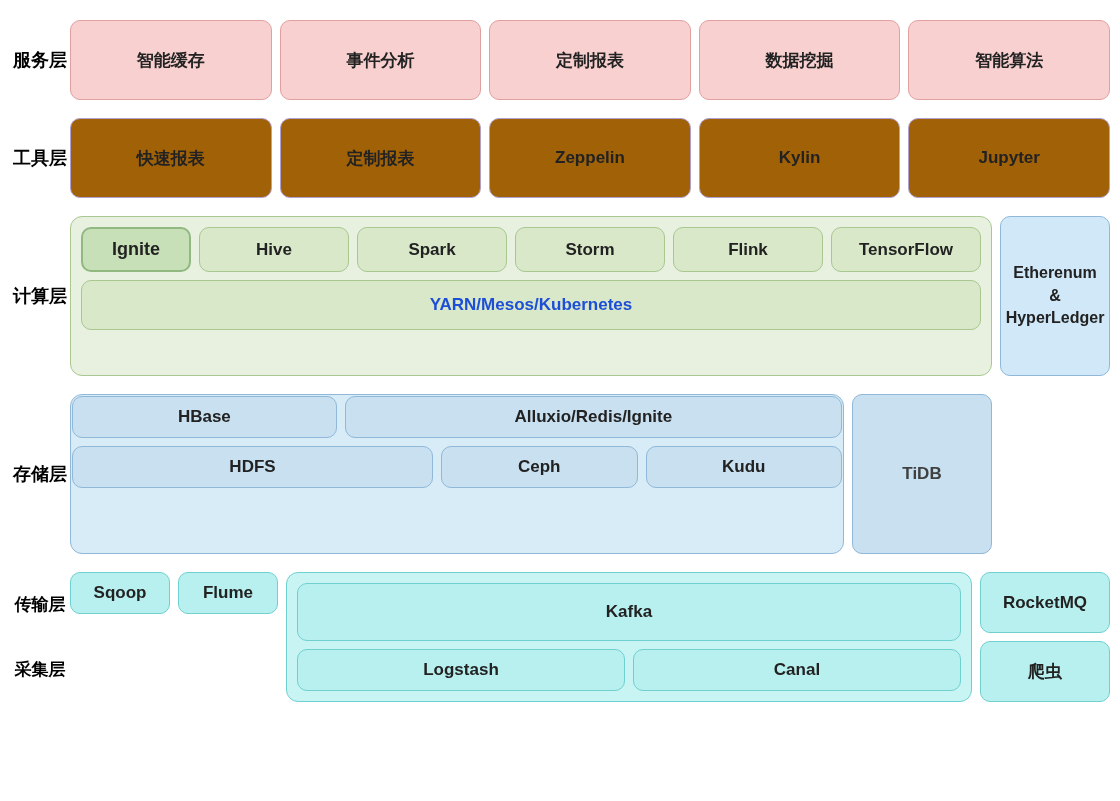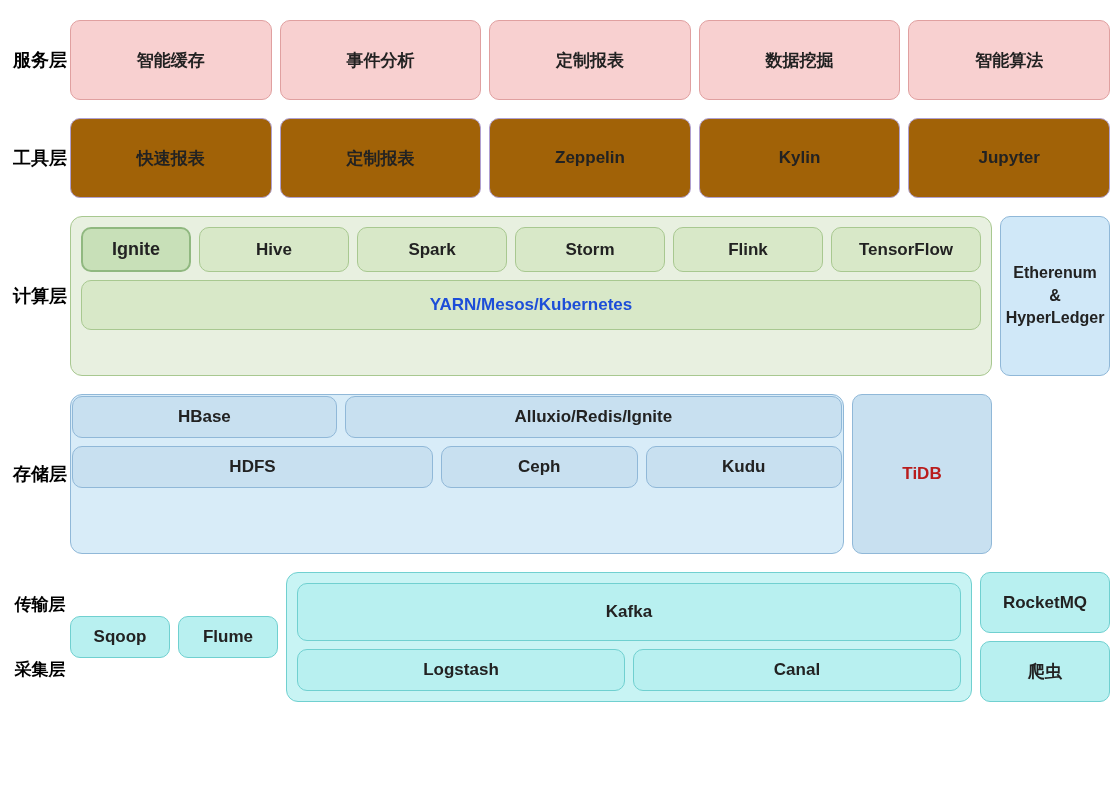--- a/index.html
+++ b/index.html
@@ -229,21 +229,21 @@
 
     .tidb-box {
       background: #c8e0f0;
       border: 1.5px solid #90b8d8;
       border-radius: 10px;
       display: flex;
       align-items: center;
       justify-content: center;
       font-size: 17px;
       font-weight: bold;
-      color: #b91c1c;
+      color: #404040;
       padding: 18px 20px;
     }
 
   </style>
 </head>
 <body>
 
 <div class="diagram">
 
   <div class="layer-row">
@@ -311,21 +311,21 @@
     </div>
   </div>
 
   <div class="layer-row" style="min-height:130px;">
     <div class="label-col">
       <div class="layer-label" style="font-size:17px;">传输层</div>
       <div class="layer-label" style="font-size:17px;">采集层</div>
     </div>
     <div style="flex:1; display:flex; gap:8px; align-items:stretch;">
 
-      <div style="display:flex; gap:8px; align-items:center;">
+      <div style="display:flex; gap:8px; align-items:flex-start;">
         <div class="box-transport" style="width:100px;">Sqoop</div>
         <div class="box-transport" style="width:100px;">Flume</div>
       </div>
 
       <div class="group-transport" style="flex:1;">
         <div class="box-transport" style="flex:1;">Kafka</div>
         <div style="display:flex; gap:8px; flex:1;">
           <div class="box-transport" style="flex:1;">Logstash</div>
           <div class="box-transport" style="flex:1;">Canal</div>
         </div>

